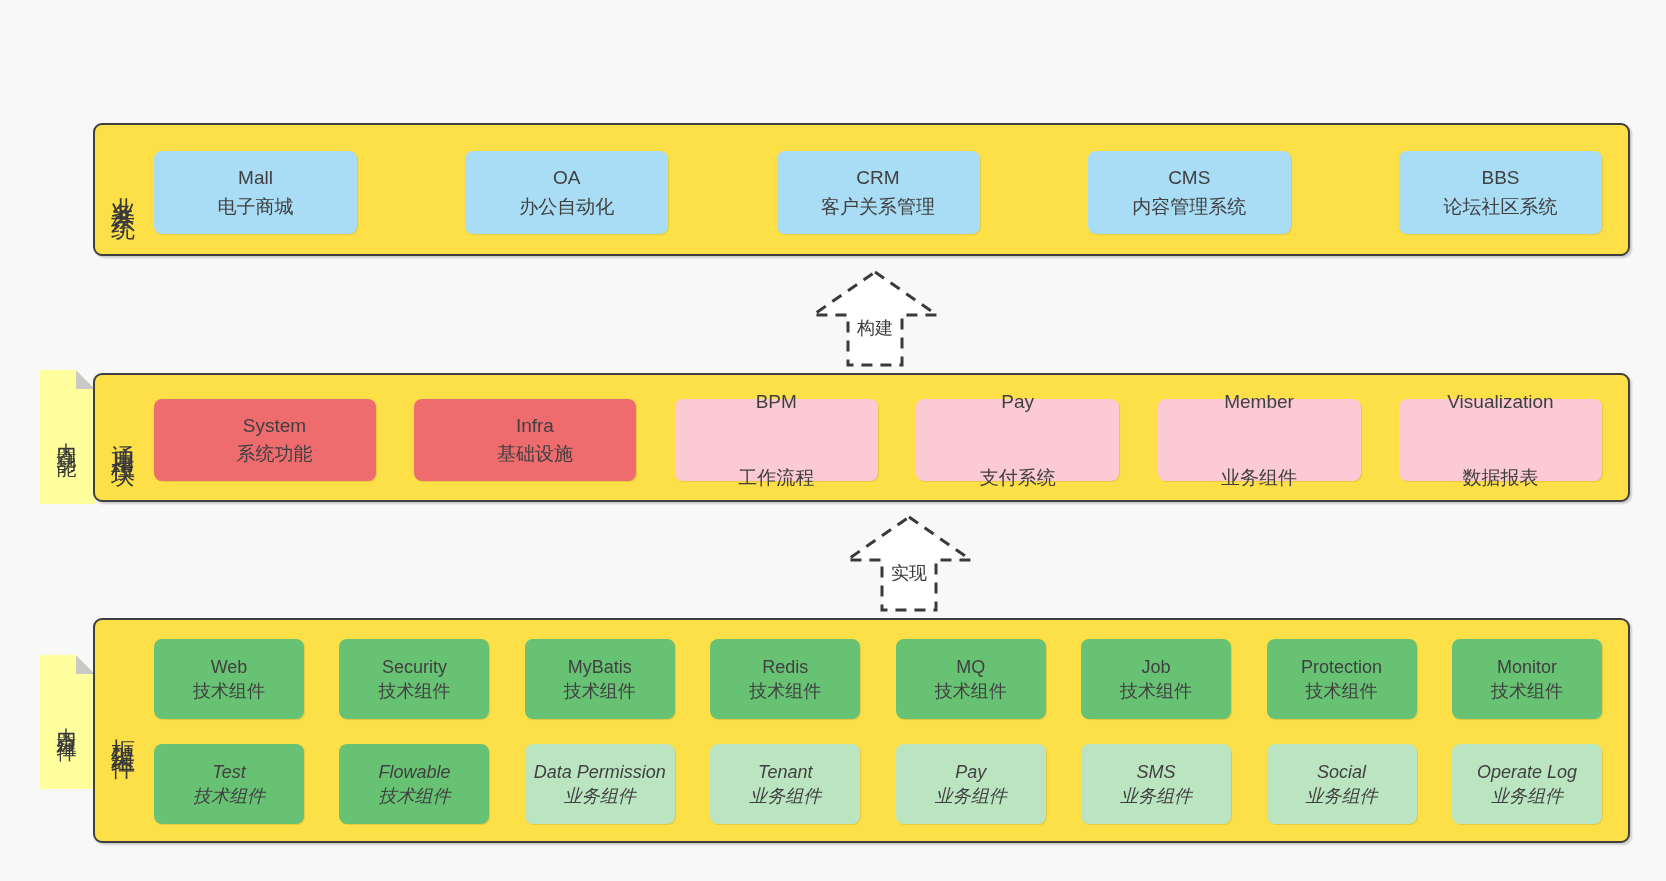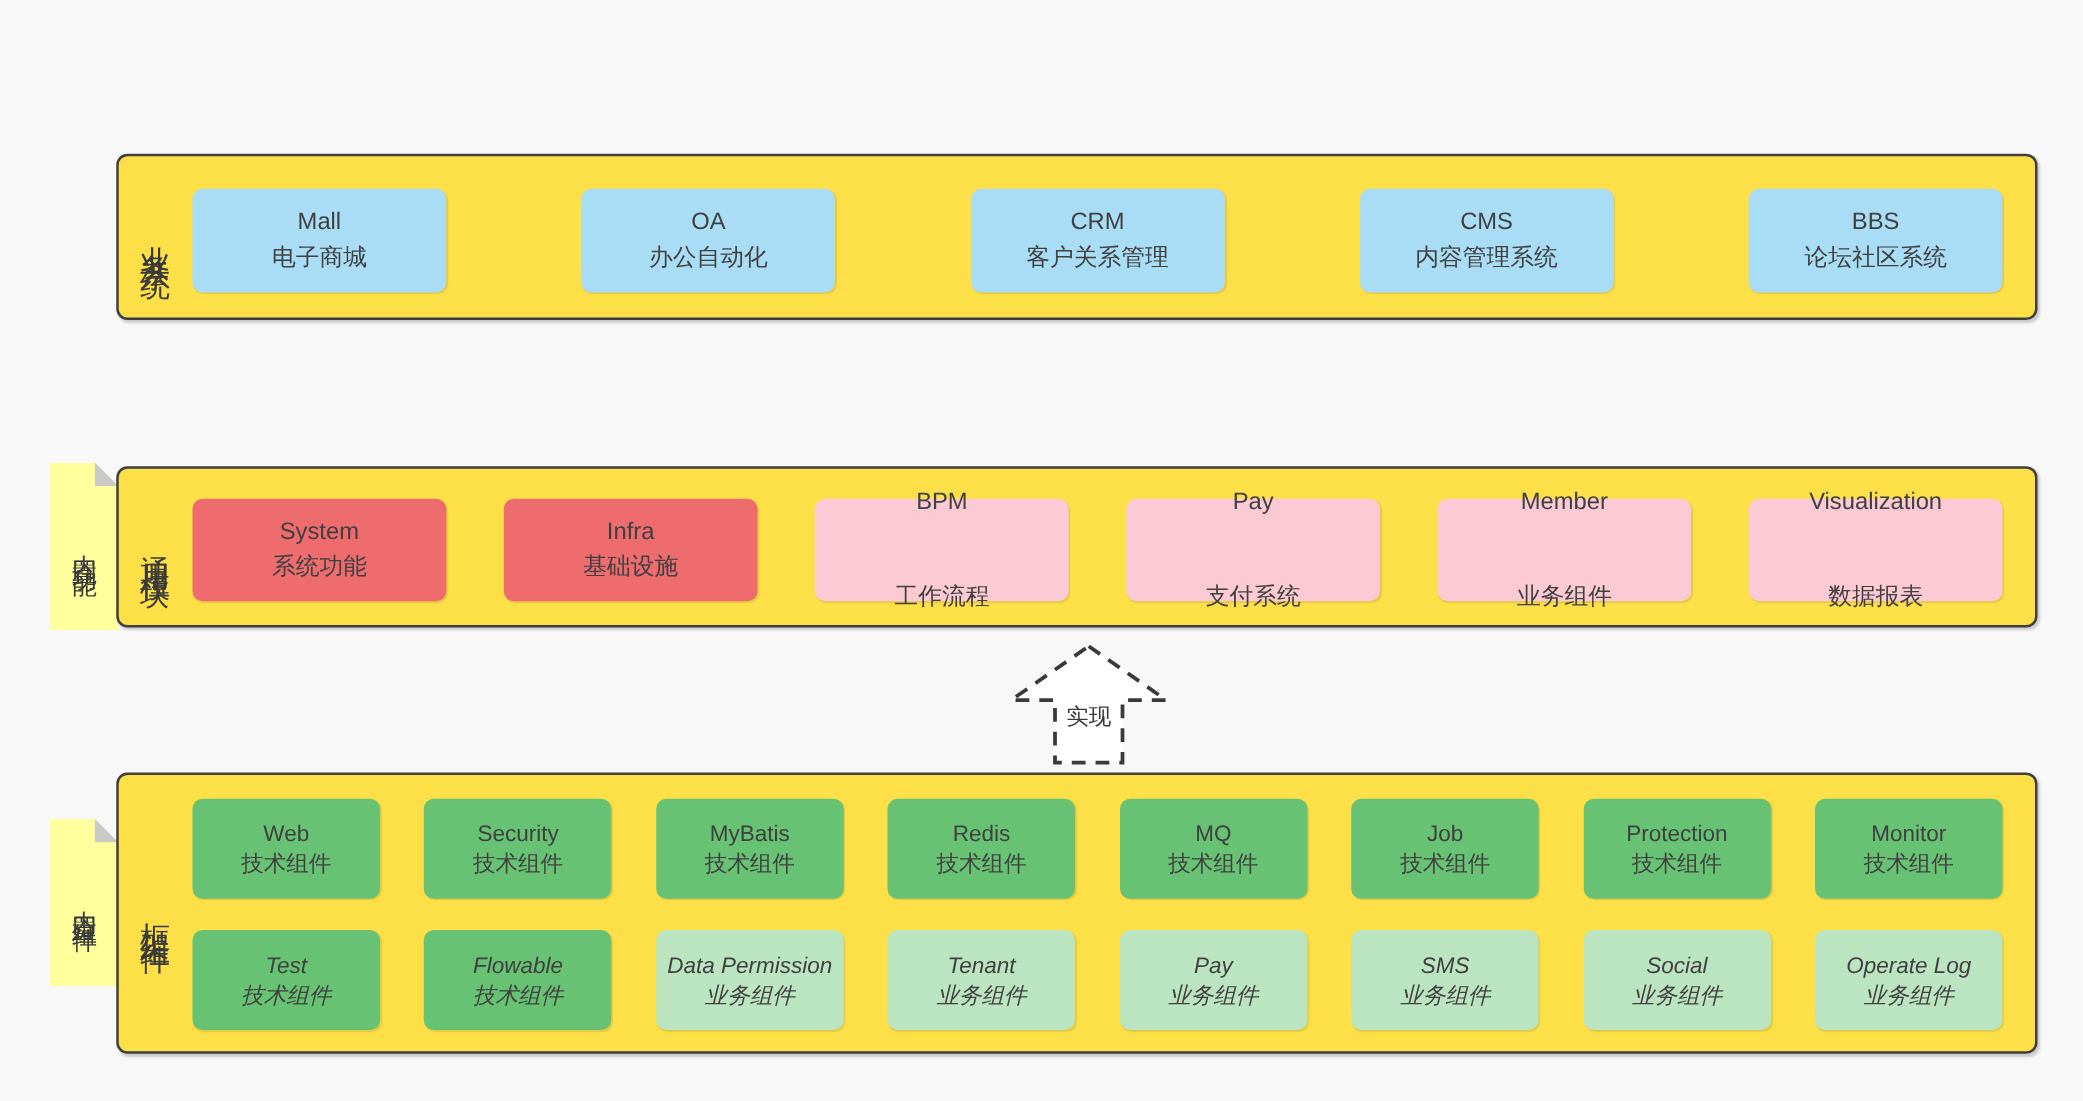--- a/index.html
+++ b/index.html
@@ -50,21 +50,21 @@
     text-align:center;line-height:1.5;
     box-shadow:1px 1px 1px rgba(0,0,0,0.10);
   }
   .box-title,.box-subtitle{font-size:19px;color:#404040;}
   #layer-framework .box{width:150px;line-height:1.35;}
   #layer-framework .box-title,
   #layer-framework .box-subtitle{font-size:18px;text-align:center;}
   #layer-framework .box-title{white-space:pre-line;}
 
   .box.blue{background:#a9dcf5;}
-  .box.red{background:#ee6b6e;}
+  .box.red{background:#ee6b6e;padding-left:19px;}
   .box.pink{background:#fbcad4;gap:48px;}
   .box.green{background:#67c274;}
   .box.lightgreen{background:#bbe5c0;}
 
   
   .sticky{
     position:absolute;left:40px;width:55px;height:134px;
     background:#ffff9e;
     clip-path:polygon(0 0, calc(100% - 19px) 0, 100% 19px, 100% 100%, 0 100%);
   }
@@ -79,21 +79,21 @@
     position:absolute;left:50%;top:50%;
     transform:translate(-50%,-50%);
     writing-mode:vertical-rl;text-orientation:upright;
     font-size:20px;letter-spacing:5px;color:#3a3a3a;
     white-space:nowrap;
   }
 
   
   .arrow{position:absolute;width:130px;height:98px;}
   #arrow-build{left:810px;top:270px;}
-  #arrow-implement{left:806px;top:515px;}
+  #arrow-implement{left:844px;top:515px;}
   .arrow svg{position:absolute;inset:0;overflow:visible;}
   .arrow-label{
     position:absolute;left:50%;top:46px;
     transform:translateX(-50%);
     font-size:18px;color:#3a3a3a;background:#ffffff;
     padding:0 3px;white-space:nowrap;
   }
 </style>
 </head>
 <body>
@@ -128,20 +128,26 @@
         <div class="box-title">CMS</div>
         <div class="box-subtitle">内容管理系统</div>
       </div>
       <div class="box blue">
         <div class="box-title">BBS</div>
         <div class="box-subtitle">论坛社区系统</div>
       </div>
     </div>
   </section>
 
+  <div class="arrow" id="arrow-build">
+    <svg viewBox="0 0 130 97">
+      <polygon points="65,2 127,45 92,45 92,95 38,95 38,45 3,45" fill="#ffffff" stroke="#3a3a3a" stroke-width="3" stroke-dasharray="11,8" stroke-linejoin="miter"></polygon>
+    </svg>
+    <div class="arrow-label">构建</div>
+  </div>
 
   <section class="layer" id="layer-common">
     <div class="layer-label">通用模块</div>
     <div class="row">
       <div class="box red">
         <div class="box-title">System</div>
         <div class="box-subtitle">系统功能</div>
       </div>
       <div class="box red">
         <div class="box-title">Infra</div>

